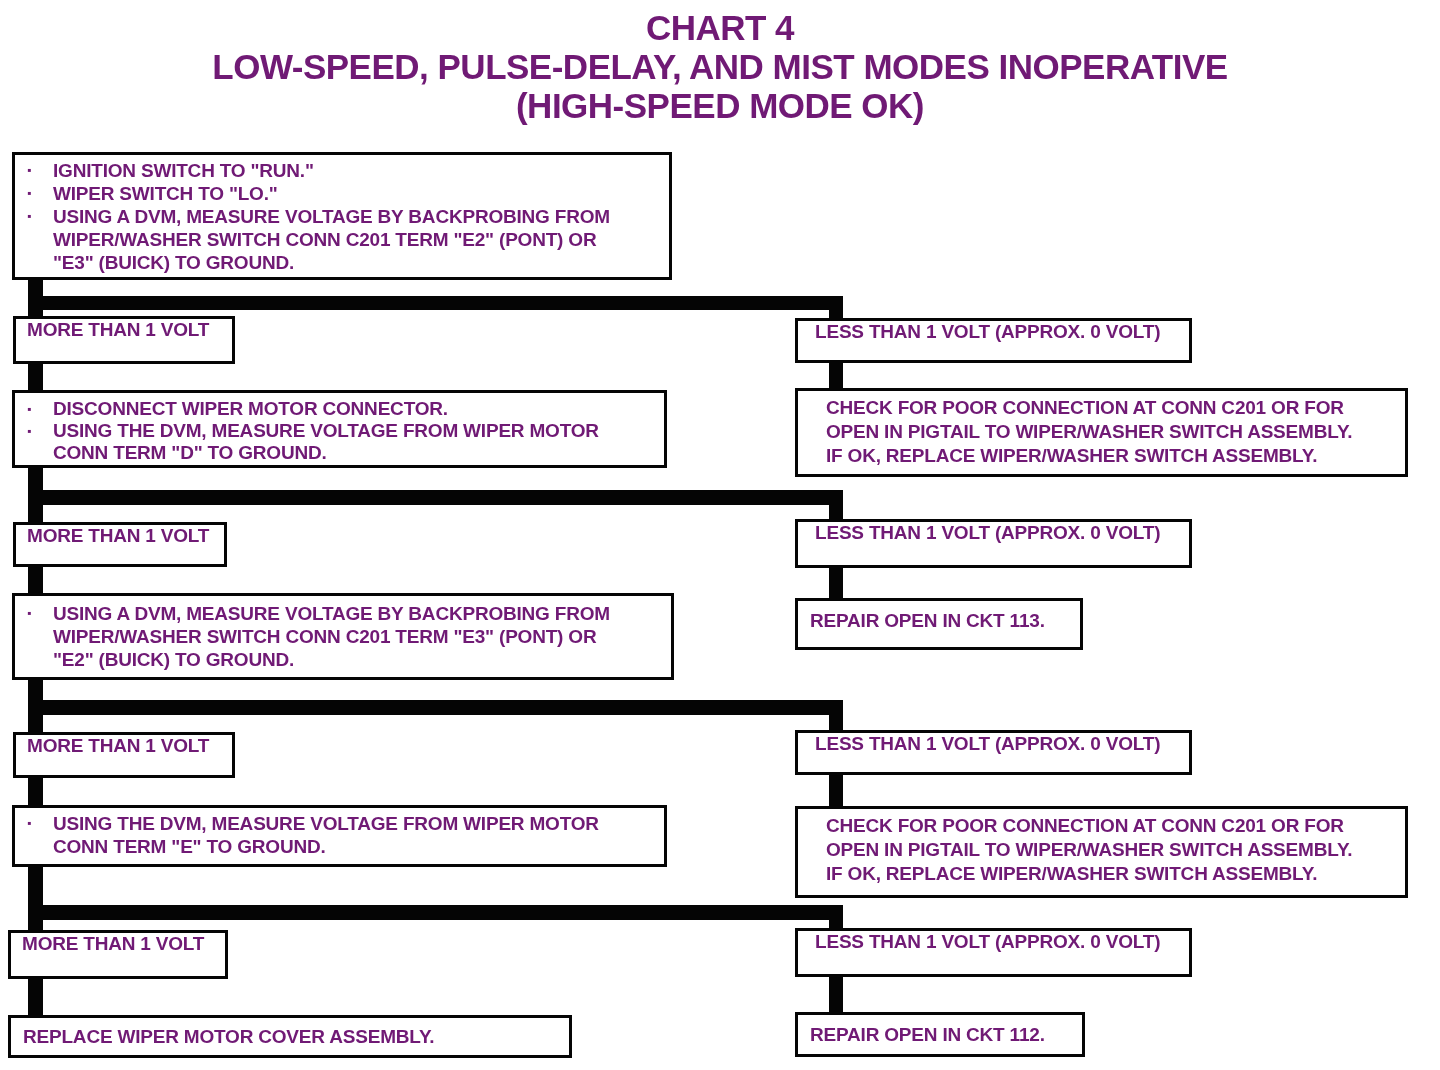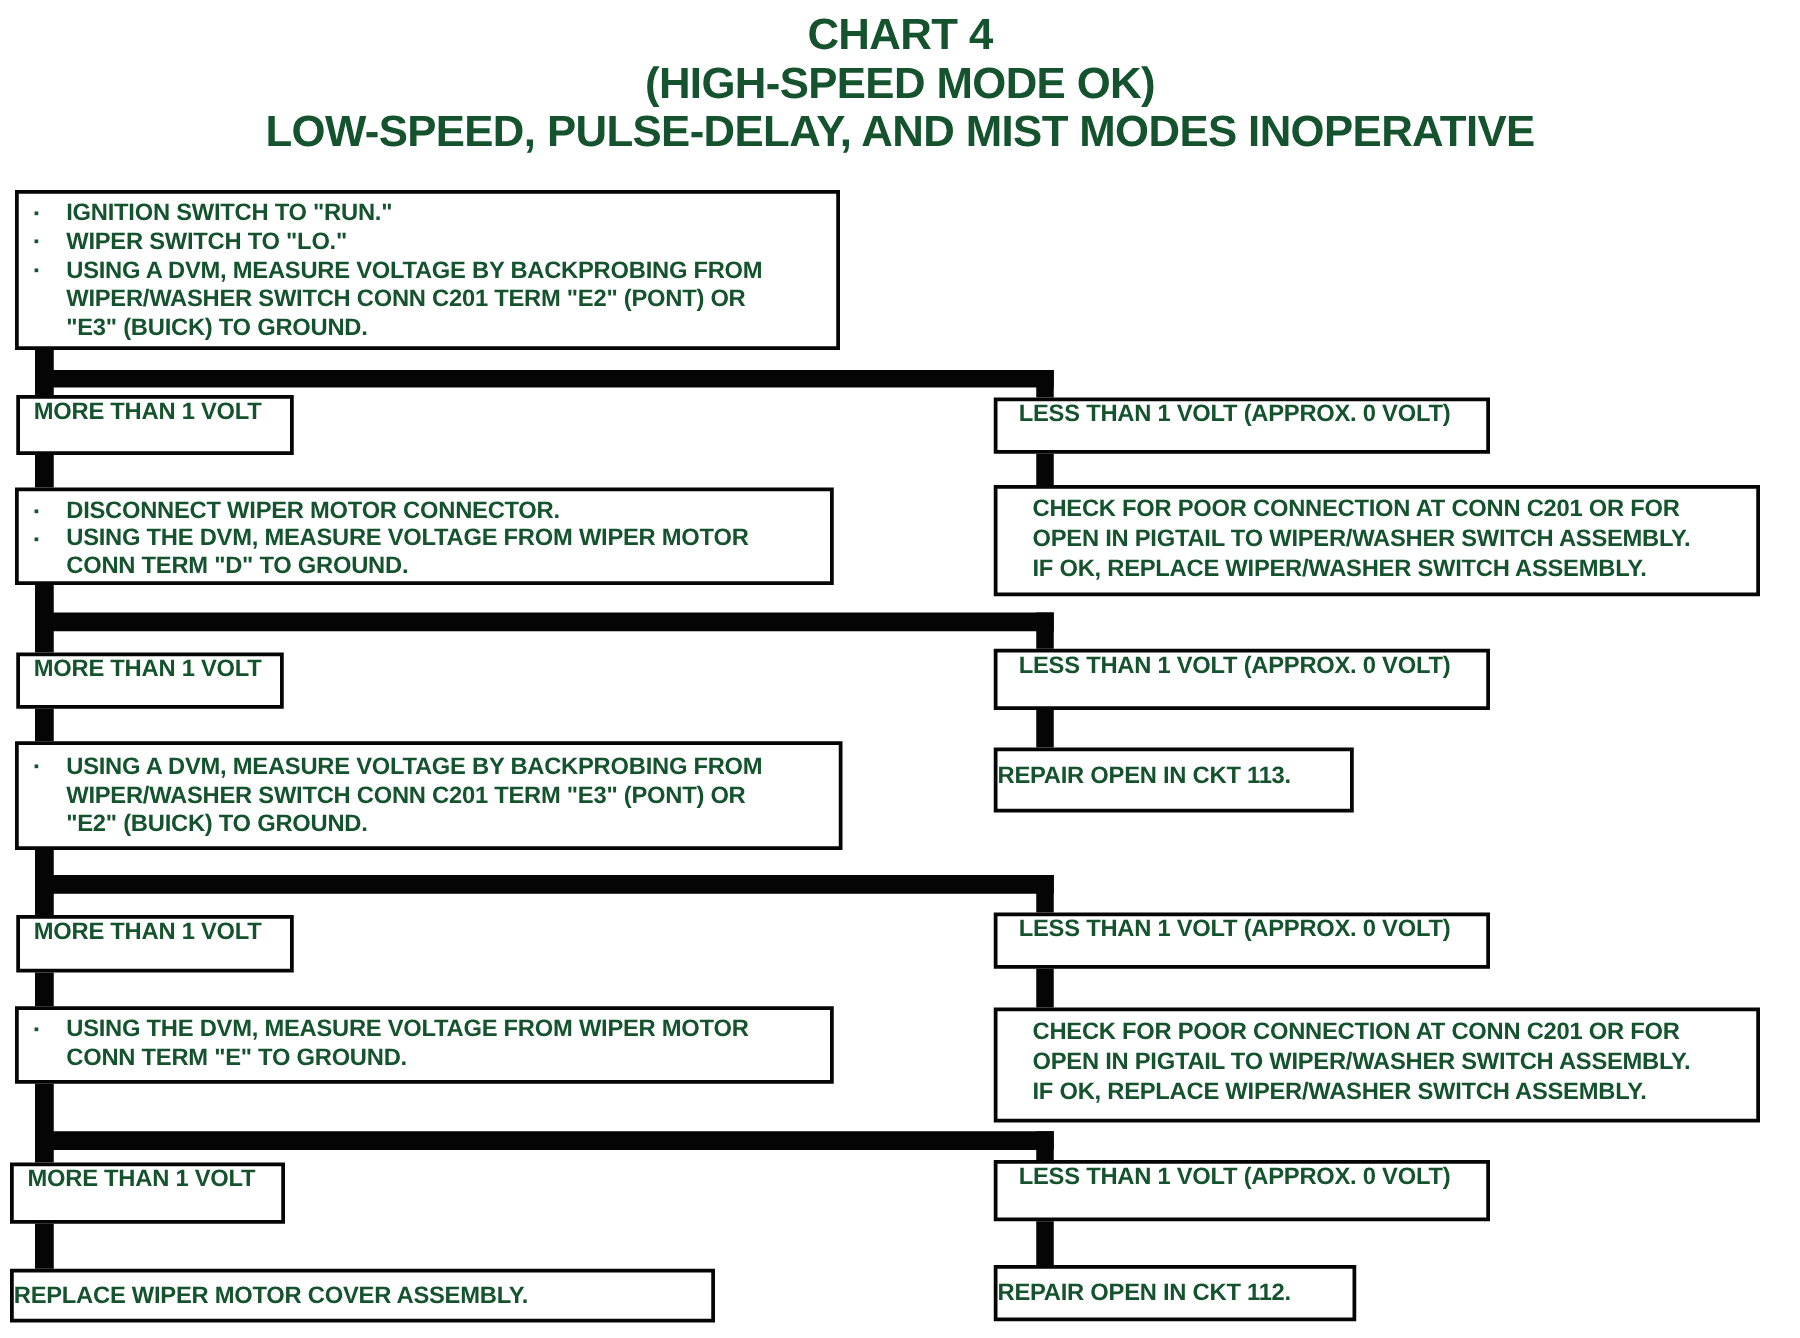--- a/index.html
+++ b/index.html
@@ -1,51 +1,51 @@
 <!DOCTYPE html>
 <html><head>
 <meta charset="utf-8">
 <style>
   html,body{margin:0;padding:0;background:#ffffff;}
   .stage{
     position:relative;width:1440px;height:1070px;background:#ffffff;
-    font-family:"Liberation Sans",sans-serif;font-weight:bold;color:#14532d;
+    font-family:"Liberation Sans",sans-serif;font-weight:bold;color:#701a75;
     overflow:hidden;
   }
   .title{
     position:absolute;left:0;top:8px;width:1440px;text-align:center;
     font-size:35px;line-height:39px;letter-spacing:-0.5px;
   }
   .title .tline{white-space:nowrap;}
   .node{
     position:absolute;border:3px solid #050505;background:#ffffff;
     box-sizing:border-box;font-size:19px;letter-spacing:-0.2px;
   }
   .label-node{display:flex;align-items:flex-start;padding-left:11px;white-space:nowrap;}
-  .center-node{display:flex;align-items:center;white-space:nowrap;text-align:right;}
+  .center-node{display:flex;align-items:center;padding-left:12px;white-space:nowrap;text-align:right;}
   .text-node{padding:5px 12px 0 28px;}
   .bullets{padding:4px 8px 0 12px;}
   .lh22 .ln,.lh22 .bm{line-height:22px;}
   .lh23 .ln,.lh23 .bm{line-height:23px;}
   .lh24 .ln,.lh24 .bm{line-height:24px;}
   .bi{display:flex;}
   .bm{flex:none;width:26px;font-size:12px;}
   .bt{flex:1;}
   .ln{white-space:nowrap;}
   .bar{position:absolute;background:#050505;}
 </style>
 </head>
 <body>
 
 <div class="stage">
 
   <div class="title">
     <div class="tline">CHART 4</div>
+    <div class="tline">LOW-SPEED, PULSE-DELAY, AND MIST MODES INOPERATIVE</div>
     <div class="tline">(HIGH-SPEED MODE OK)</div>
-    <div class="tline">LOW-SPEED, PULSE-DELAY, AND MIST MODES INOPERATIVE</div>
   </div>
 
   <div class="bar" style="left:28px;top:279px;width:15px;height:38px"></div>
   <div class="bar" style="left:28px;top:296px;width:815px;height:14px"></div>
   <div class="bar" style="left:829px;top:296px;width:14px;height:25px"></div>
   <div class="bar" style="left:28px;top:364px;width:15px;height:29px"></div>
   <div class="bar" style="left:829px;top:362px;width:14px;height:28px"></div>
 
   <div class="bar" style="left:28px;top:468px;width:15px;height:57px"></div>
   <div class="bar" style="left:28px;top:490px;width:815px;height:15px"></div>

